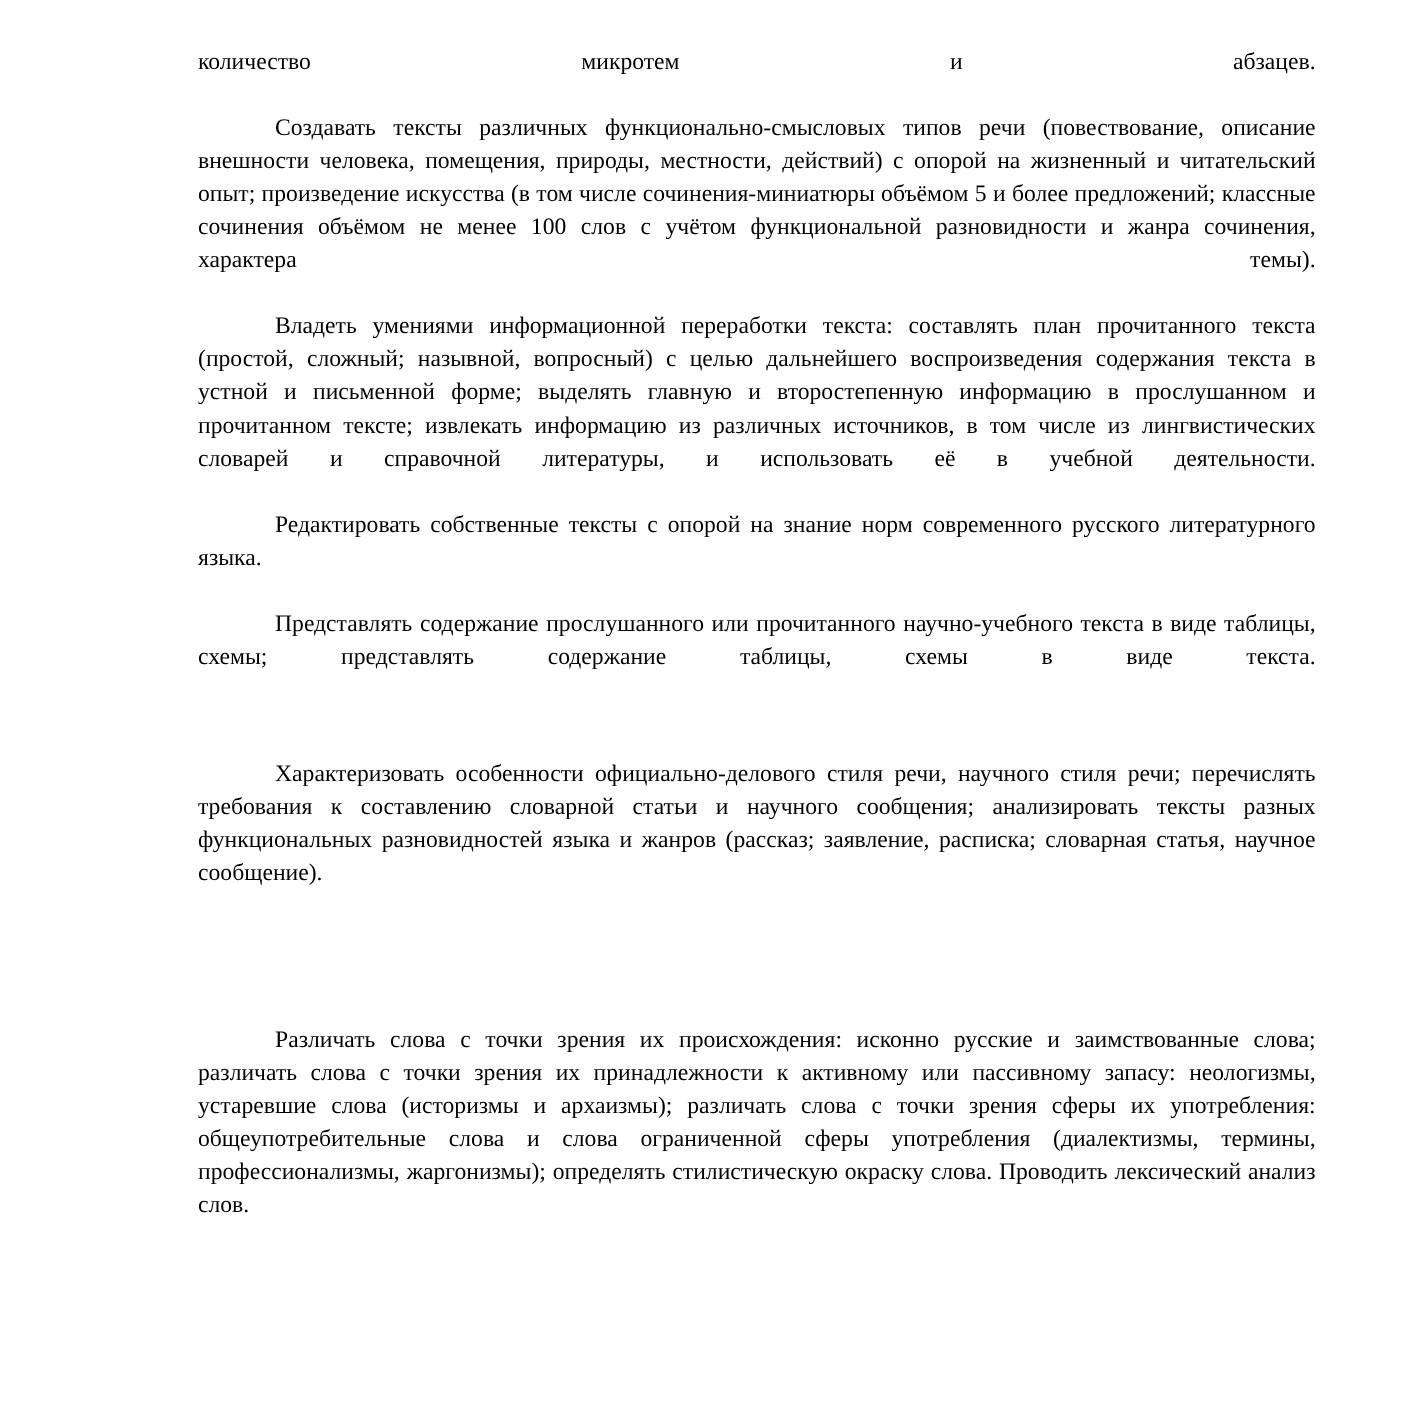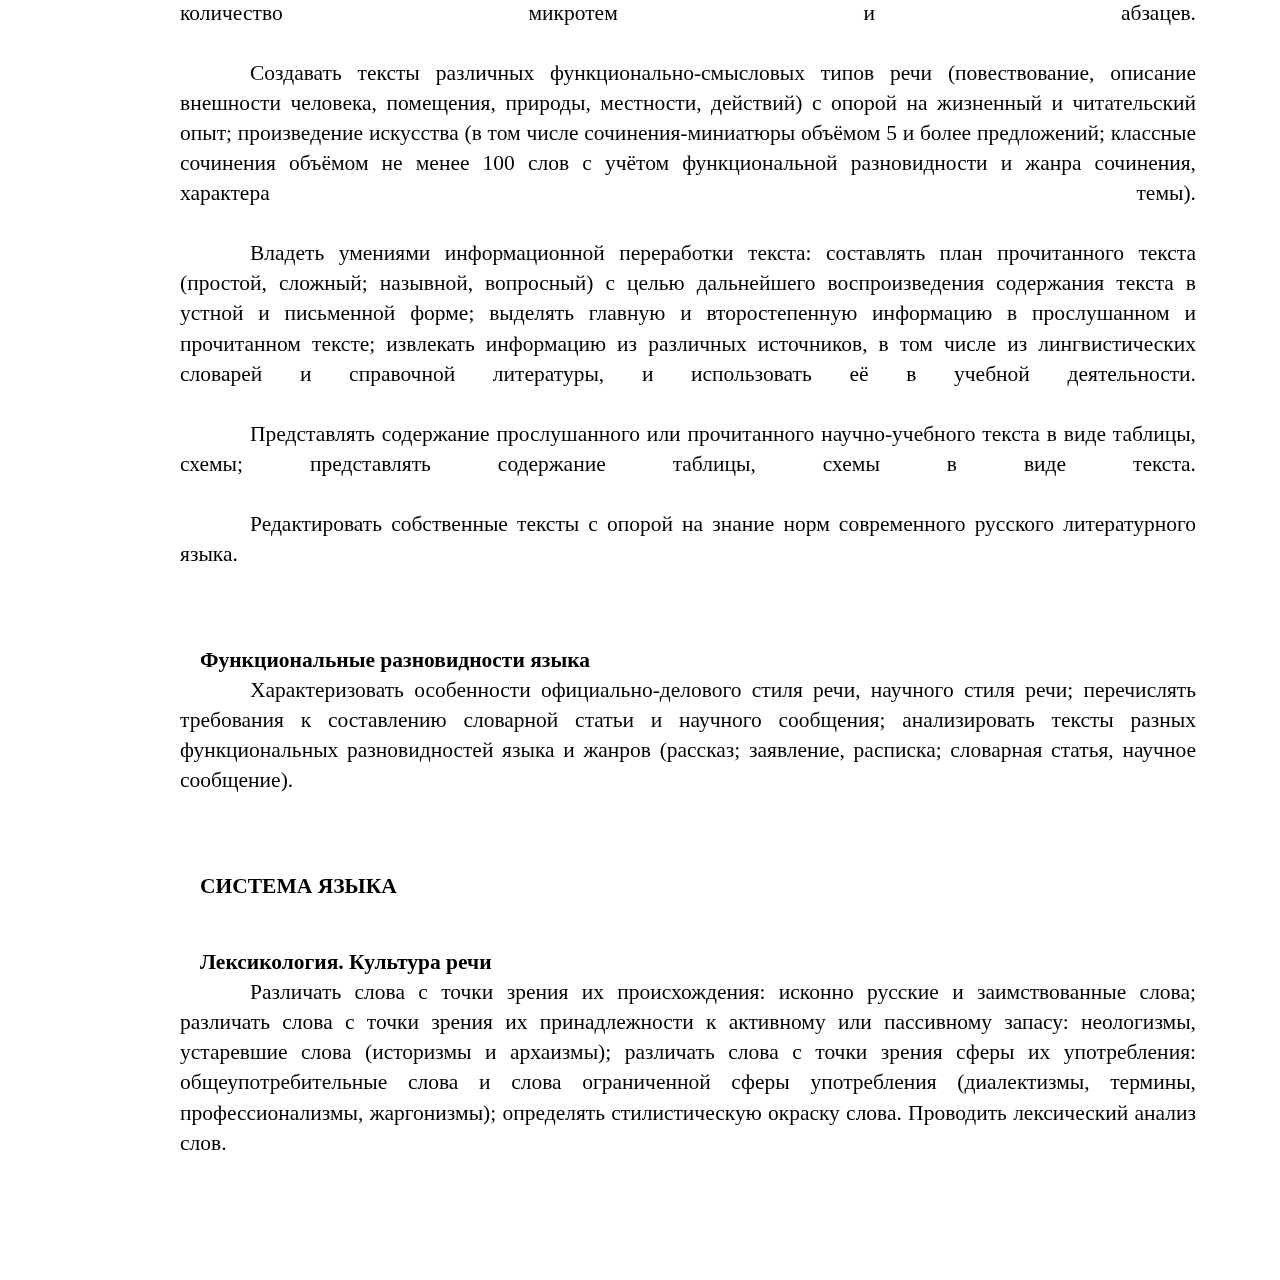--- a/index.html
+++ b/index.html
@@ -9,20 +9,21 @@
     background: #ffffff;
   }
 
   .page {
     position: relative;
     width: 1280px;
     height: 1216px;
     background: #ffffff;
     overflow: hidden;
     box-sizing: border-box;
+    margin-top: 43px;
   }
 
   .content {
     position: absolute;
     left: 180px;
     top: -2px;
     width: 1016px;
     font-family: "Liberation Serif", "DejaVu Serif", serif;
     font-size: 21.5px;
     line-height: 30.05px;
@@ -73,35 +74,32 @@
 <div class="page">
   <div class="content">
 
     <p class="para no-indent">количество микротем и абзацев.</p>
 
     <p class="para">Создавать тексты различных функционально-смысловых типов речи (повествование, описание внешности человека, помещения, природы, местности, действий) с опорой на жизненный и читательский опыт; произведение искусства (в том числе сочинения-миниатюры объёмом 5 и более предложений; классные сочинения объёмом не менее 100 слов с учётом функциональной разновидности и жанра сочинения, характера темы).</p>
 
     <p class="para">Владеть умениями информационной переработки текста: составлять план прочитанного текста (простой, сложный; назывной, вопросный) с целью дальнейшего воспроизведения содержания текста в устной и письменной форме; выделять главную и второстепенную информацию в прослушанном и прочитанном тексте; извлекать информацию из различных источников, в том числе из лингвистических словарей и справочной литературы, и использовать её в учебной деятельности.</p>
 
 
+    <p class="para">Редактировать собственные тексты с опорой на знание норм современного русского литературного языка.</p>
+
     <p class="para">Представлять содержание прослушанного или прочитанного научно-учебного текста в виде таблицы, схемы; представлять содержание таблицы, схемы в виде текста.</p>
-
-    <p class="para">Редактировать собственные тексты с опорой на знание норм современного русского литературного языка.</p>
 
     <div class="spacer-46"></div>
 
-    <h3 class="heading">Функциональные разновидности языка</h3>
 
     <p class="para">Характеризовать особенности официально-делового стиля речи, научного стиля речи; перечислять требования к составлению словарной статьи и научного сообщения; анализировать тексты разных функциональных разновидностей языка и жанров (рассказ; заявление, расписка; словарная статья, научное сообщение).</p>
 
 
     <div class="spacer-46"></div>
 
-    <h3 class="heading caps">СИСТЕМА ЯЗЫКА</h3>
 
     <div class="spacer-46"></div>
 
-    <h3 class="heading">Лексикология. Культура речи</h3>
 
     <p class="para">Различать слова с точки зрения их происхождения: исконно русские и заимствованные слова; различать слова с точки зрения их принадлежности к активному или пассивному запасу: неологизмы, устаревшие слова (историзмы и архаизмы); различать слова с точки зрения сферы их употребления: общеупотребительные слова и слова ограниченной сферы употребления (диалектизмы, термины, профессионализмы, жаргонизмы); определять стилистическую окраску слова. Проводить лексический анализ слов.</p>
 
   </div>
 </div>
 
 </body></html>

